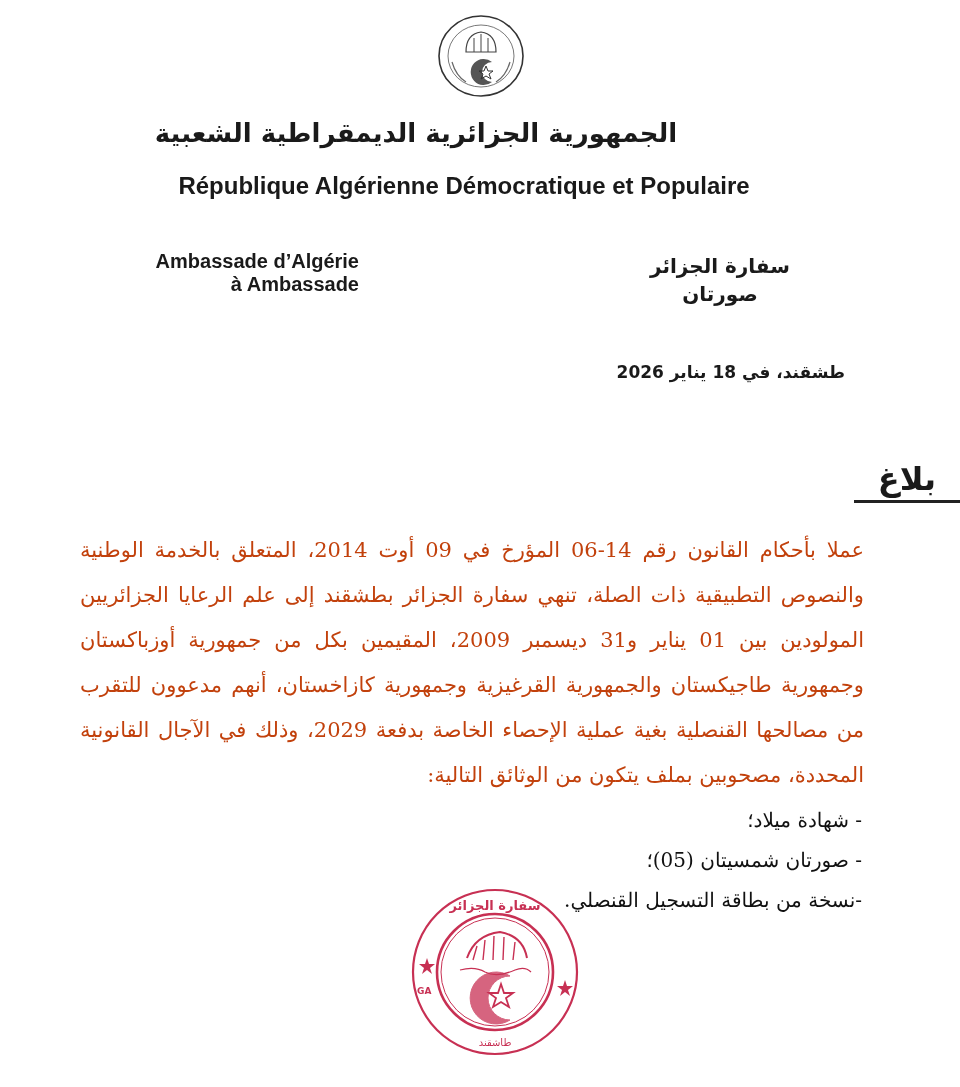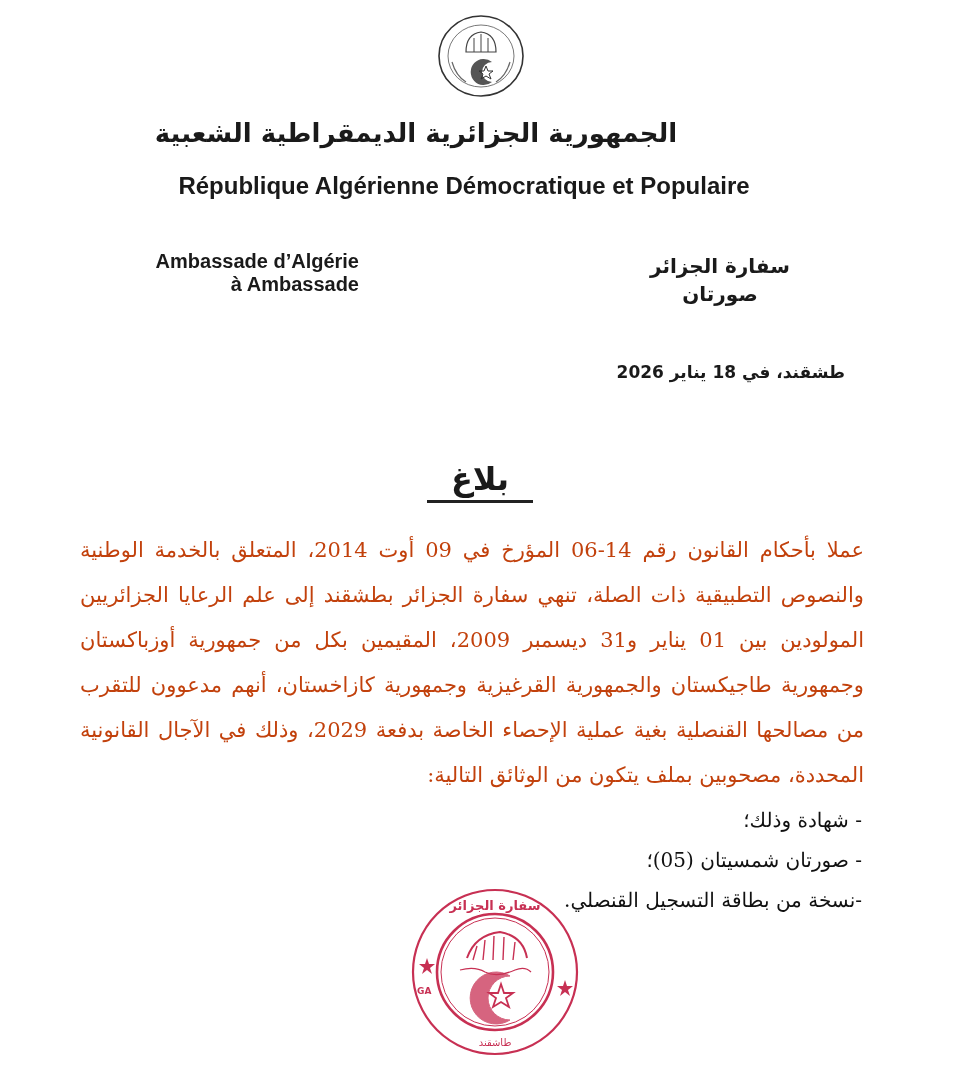--- a/index.html
+++ b/index.html
@@ -10,21 +10,21 @@
   #ar-republic { left:0; width:832px; top:118px; text-align:center; direction:rtl;
                  font-family:"DejaVu Sans", sans-serif; font-weight:bold; font-size:26px; color:#1a1a1a; }
   #fr-republic { left:0; width:928px; top:172px; text-align:center;
                  font-family:"Liberation Sans", sans-serif; font-weight:bold; font-size:24px; color:#1a1a1a; }
   #fr-embassy { left:104px; top:250px; width:255px; text-align:right;
                 font-family:"Liberation Sans", sans-serif; font-weight:bold; font-size:20px; line-height:23px; color:#1a1a1a; }
   #ar-embassy { left:620px; top:252px; width:200px; text-align:center; direction:rtl;
                 font-family:"DejaVu Sans", sans-serif; font-weight:bold; font-size:20px; line-height:28px; color:#1a1a1a; }
   #date-line { right:115px; top:362px; direction:rtl;
                font-family:"DejaVu Sans", sans-serif; font-weight:bold; font-size:17px; color:#1a1a1a; letter-spacing:1px; }
-  #notice-title { left:0; width:960px; top:460px; text-align:center; direction:rtl; }
+  #notice-title { left:0; width:960px; top:460px; text-align:right; direction:rtl; }
   #notice-title span { display:inline-block; font-family:"DejaVu Sans", sans-serif; font-weight:bold; font-size:32px;
                        border-bottom:3px solid #222; padding:0 24px 2px; letter-spacing:14px; color:#1a1a1a; }
   #body { left:80px; width:784px; top:528px; direction:rtl; text-align:justify; text-align-last:right;
           font-family:"DejaVu Serif", serif; font-size:21px; line-height:45px; color:#c2410c; }
   #body p { margin:0; }
   #docs { right:98px; top:800px; direction:rtl; width:400px;
           font-family:"DejaVu Serif", serif; font-size:20px; line-height:40px; color:#111; }
   #docs div { text-align:right; }
   #stamp { left:405px; top:880px; width:180px; height:180px; opacity:0.88; }
 </style>
@@ -61,21 +61,21 @@
 
 <div id="notice-title" class="abs">
   <span>بلاغ</span>
 </div>
 
 <div id="body" class="abs">
   <p>عملا بأحكام القانون رقم 14-06 المؤرخ في 09 أوت 2014، المتعلق بالخدمة الوطنية والنصوص التطبيقية ذات الصلة، تنهي سفارة الجزائر بطشقند إلى علم الرعايا الجزائريين المولودين بين 01 يناير  و31 ديسمبر 2009، المقيمين بكل من جمهورية أوزباكستان وجمهورية طاجيكستان والجمهورية القرغيزية وجمهورية  كازاخستان، أنهم مدعوون للتقرب من مصالحها القنصلية بغية عملية الإحصاء الخاصة بدفعة 2029، وذلك في الآجال القانونية المحددة، مصحوبين بملف يتكون من الوثائق التالية:</p>
 </div>
 
 <div id="docs" class="abs">
-  <div>- شهادة وذلك؛</div>
+  <div>- شهادة ميلاد؛</div>
   <div>- صورتان شمسيتان (05)؛</div>
   <div>-نسخة من بطاقة التسجيل القنصلي.</div>
 </div>
 
 <svg id="stamp" class="abs" viewBox="0 0 180 180">
   <g fill="none" stroke="#c0143c">
     <circle cx="90" cy="92" r="82" stroke-width="2.2"></circle>
     <circle cx="90" cy="92" r="58" stroke-width="2.6"></circle>
     <circle cx="90" cy="92" r="54" stroke-width="1"></circle>
     <path d="M105 96 A26 26 0 1 0 105 140 A20 20 0 1 1 105 96 Z" fill="#c0143c" opacity="0.75"></path>

